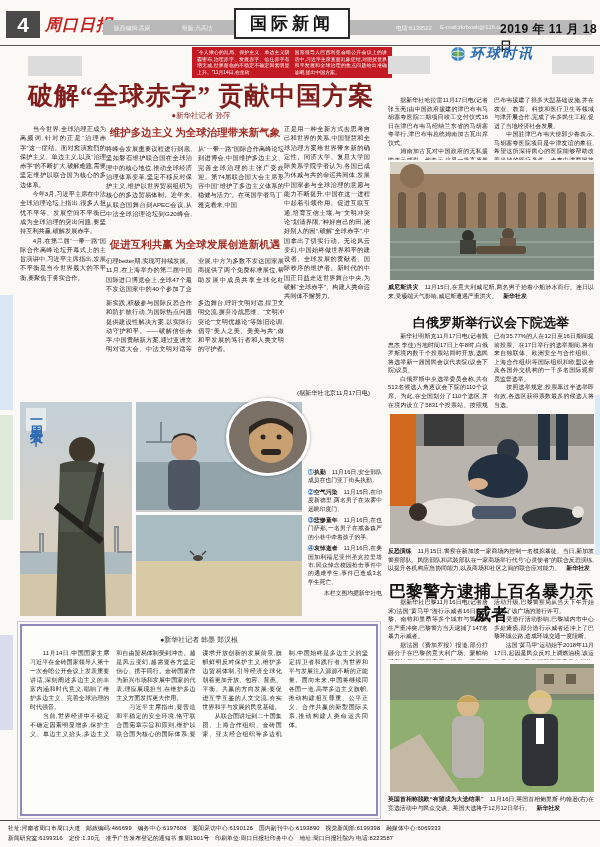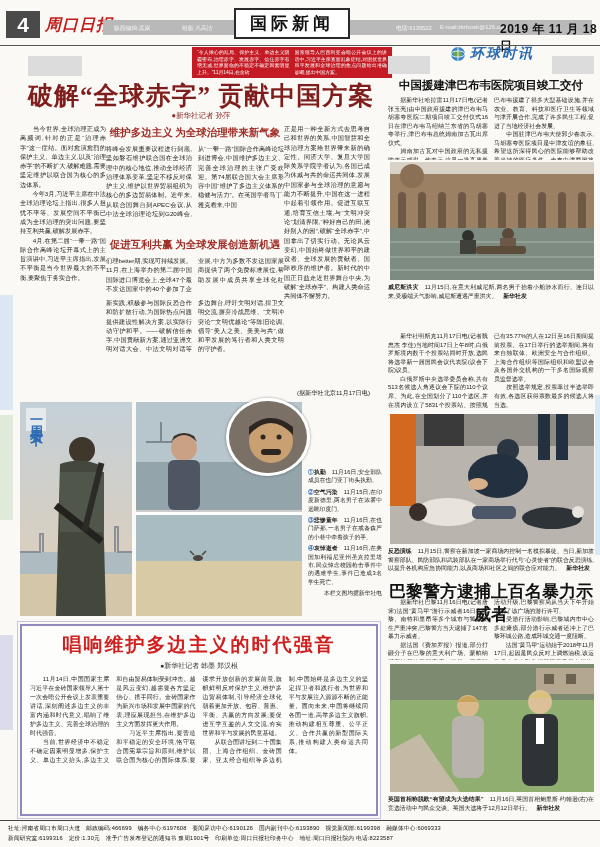--- a/index.html
+++ b/index.html
@@ -187,41 +187,39 @@
     <div class="item">
       <span class="num">③</span><span class="ttl">悲惨童年</span>　<span>11月16日,在也门萨那,一名男子在戒备森严的小巷中牵着孩子的手。</span>
     </div>
     <div class="item">
       <span class="num">④</span><span class="ttl">哀悼逝者</span>　<span>11月16日,在美国加利福尼亚州圣克拉里塔市,民众悼念校园枪击事件中的遇难学生,事件已造成3名学生死亡。</span>
     </div>
     <div class="credit">本栏文图均据新华社电</div>
   </div>
 
   <div class="botbox">
-    <div class="bothead">唱响维护多边主义的时代强音</div>
     <div class="botby">●新华社记者 韩墨 郑汉根</div>
     <div class="botbody">　　11月14日,中国国家主席习近平在金砖国家领导人第十一次会晤公开会议上发表重要讲话,深刻阐述多边主义的丰富内涵和时代意义,唱响了维护多边主义、完善全球治理的时代强音。
 　　当前,世界经济中不稳定不确定因素明显增多,保护主义、单边主义抬头,多边主义和自由贸易体制受到冲击。越是风云变幻,越需要各方坚定信心、携手同行。金砖国家作为新兴市场和发展中国家的代表,理应展现担当,在维护多边主义方面发挥更大作用。
 　　习近平主席指出,要营造和平稳定的安全环境,恪守联合国宪章宗旨和原则,维护以联合国为核心的国际体系;要谋求开放创新的发展前景,旗帜鲜明反对保护主义,维护多边贸易体制,引导经济全球化朝着更加开放、包容、普惠、平衡、共赢的方向发展;要促进互学互鉴的人文交流,夯实世界和平与发展的民意基础。
 　　从联合国讲坛到二十国集团、上海合作组织、金砖国家、亚太经合组织等多边机制,中国始终是多边主义的坚定捍卫者和践行者,为世界和平与发展注入源源不断的正能量。面向未来,中国将继续同各国一道,高举多边主义旗帜,推动构建相互尊重、公平正义、合作共赢的新型国际关系,推动构建人类命运共同体。</div>
   </div>
 
   <div class="deco" style="left:388px;top:56px;width:42px;height:18px;"></div>
   <div class="deco" style="left:552px;top:56px;width:42px;height:18px;"></div>
   <div class="logo">
     <svg width="16" height="16" viewBox="0 0 16 16">
       <circle cx="8" cy="8" r="7" fill="#3d85c6"></circle>
       <path d="M3 6 Q6 3 9 5 Q12 6 12 9 Q9 12 6 11 Q3 9 3 6Z" fill="#6aa84f"></path>
       <ellipse cx="8" cy="8" rx="7" ry="3" fill="none" stroke="#ffffff" stroke-width=".8"></ellipse>
       <path d="M8 1 v14" stroke="#ffffff" stroke-width=".8"></path>
     </svg>
     <span>环球时讯</span>
   </div>
 
-  <div class="rhead" style="top:78px;font-size:11.5px;">中国援建津巴布韦医院项目竣工交付</div>
   <div class="rbody" style="top:96px;height:64px;">
     <div>　　据新华社哈拉雷11月17日电(记者张玉亮)由中国政府援建的津巴布韦马胡塞夸医院二期项目竣工交付仪式16日在津巴布韦马绍纳兰东省的马胡塞夸举行,津巴布韦总统姆南加古瓦出席仪式。
 　　姆南加古瓦对中国政府的无私援助表示感谢。他表示,这是一批高质量的民生工程,是津中友好的象征。多年来,中国为津</div>
     <div>巴布韦援建了很多大型基础设施,并在农业、教育、科技和医疗卫生等领域与津开展合作,完成了许多民生工程,促进了当地经济社会发展。
 　　中国驻津巴布韦大使郭少春表示,马胡塞夸医院项目是中津友谊的象征,希望这所深得民心的医院能够帮助改善当地的医疗条件。未来中津两国将继续在民生等领域加强合作,不断增进民众福祉。</div>
   </div>
 
   <div class="photo" style="left:390px;top:162px;width:204px;height:118px;">
     <svg width="204" height="118" viewBox="0 0 204 118">
       <rect width="204" height="118" fill="#d8d2c6"></rect>
@@ -245,20 +243,21 @@
         <rect x="70" y="78" width="16" height="14" fill="#40403a"></rect>
       <circle cx="118" cy="72" r="6" fill="#5a4a3a"></circle>
         <rect x="110" y="76" width="16" height="14" fill="#6b5846"></rect>
       <rect x="86" y="84" width="50" height="8" rx="3" fill="#5d4e3b"></rect>
     </svg>
   </div>
   <div class="rcap" style="top:283px;">
     <span class="lead">威尼斯洪灾</span><span>　11月15日,在意大利威尼斯,两名男子抬着小船涉水而行。连日以来,受极端天气影响,威尼斯遭遇严重洪灾。</span>　<span class="credit">新华社发</span>
   </div>
 
+  <div class="rhead" style="top:314px;font-size:13px;">白俄罗斯举行议会下院选举</div>
   <div class="rbody" style="top:332px;height:78px;">
     <div>　　新华社明斯克11月17日电(记者魏忠杰 李佳)当地时间17日上午8时,白俄罗斯境内数千个投票站同时开放,选民将选举新一届国民会议代表院(议会下院)议员。
 　　白俄罗斯中央选举委员会称,共有513名候选人角逐议会下院的110个议席。为此,在全国划分了110个选区,并在境内设立了5831个投票站。按照规定,各投票站将于当晚8时关闭。
 　　据介绍,白俄罗斯约有689万选民,其中</div>
     <div>已有35.77%的人在12日至16日期间提前投票。在17日举行的选举期间,将有来自独联体、欧洲安全与合作组织、上海合作组织等国际组织和欧盟议会及各国外交机构的一千多名国际观察员监督选举。
 　　按照选举规定,投票率过半选举即有效,各选区获得票数最多的候选人将当选。
 　　白俄罗斯国民会议(议会)由共和国院(上院)和代表院(下院)组成,每届任期为4年。</div>
   </div>
 
   <div class="photo" style="left:390px;top:414px;width:204px;height:130px;">

